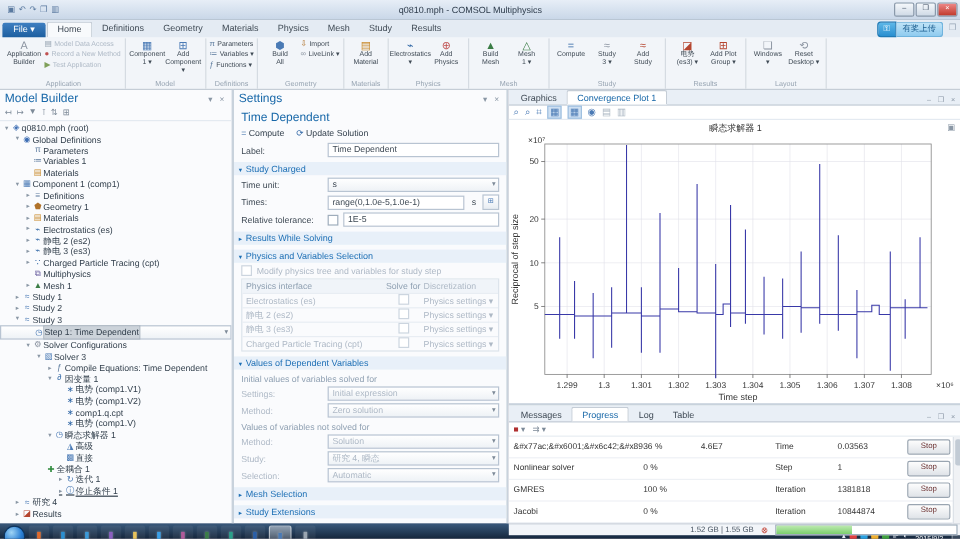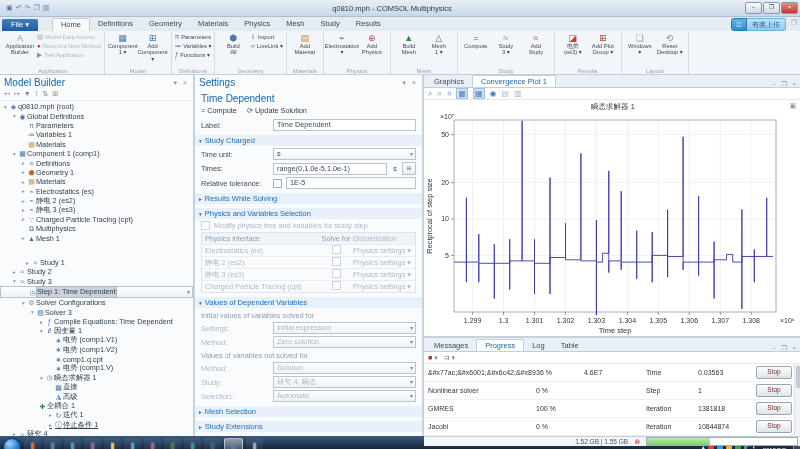--- a/index.html
+++ b/index.html
@@ -6,21 +6,21 @@
   body{width:800px;height:449px;overflow:hidden;font-family:"Liberation Sans","DejaVu Sans",sans-serif;font-size:8px;color:#3f4a55;background:#e8eef5;position:relative;}
   .titlebar{height:16px;background:linear-gradient(#e7eef7,#c9d7e8);border-bottom:1px solid #aebdcd;display:flex;align-items:center;position:relative;}
   .qat{display:flex;gap:3px;margin-left:6px;color:#5b7aa0;font-size:7px;}
   .win-title{position:absolute;left:0;right:16px;text-align:center;font-size:7.5px;color:#2c3a4a;}
   .win-btns{margin-left:auto;display:flex;gap:1px;margin-right:2px;z-index:2;}
   .win-btn{width:15px;height:10px;border:1px solid #8a99aa;border-radius:2px;background:linear-gradient(#f5f8fb,#cfdae6);font-size:6px;line-height:9px;text-align:center;color:#35455a;}
   .win-btn.close{background:linear-gradient(#e88,#c0392b);color:#fff;}
   
   .ribbon{background:#f2f5f9;border-bottom:1px solid #c5cdd6;position:relative;}
   .tabrow{display:flex;align-items:flex-end;height:14px;padding-left:2px;background:#e4ebf3;}
-  .file-tab{background:linear-gradient(#3f7fc1,#1d5fa0);color:#fff;font-size:7.5px;padding:1px 9px 2px;border-radius:2px 2px 0 0;margin-right:14px;}
+  .file-tab{background:linear-gradient(#3f7fc1,#1d5fa0);color:#fff;font-size:7.5px;padding:1px 9px 2px;border-radius:2px 2px 0 0;margin-right:1px;}
   .rtab{font-size:7.5px;padding:1px 8px 2px;color:#3f4a55;}
   .rtab.active{background:#f8fafc;border:1px solid #c5cdd6;border-bottom:none;border-radius:2px 2px 0 0;}
   .upload-pill{position:absolute;right:14px;top:1px;display:flex;align-items:center;z-index:5;}
   .upload-key{background:linear-gradient(#5db7e8,#2a8fd0);border:1px solid #1d79b5;border-radius:3px 0 0 3px;color:#fff;width:14px;text-align:center;font-size:7px;line-height:11px;}
   .upload-text{background:linear-gradient(#bfe3f7,#8fcbef);border:1px solid #6fb3dd;border-left:none;border-radius:0 3px 3px 0;color:#1b5d8f;font-size:7px;line-height:11px;padding:0 5px;}
   .help-glyph{position:absolute;right:3px;top:2px;color:#9aa8b8;font-size:7px;}
   .ribbon-body{display:flex;align-items:stretch;height:42px;padding:1px 2px 0;}
   .rgroup{display:flex;flex-direction:column;border-right:1px solid #d5dbe2;padding:0 3px;}
   .rg-items{display:flex;flex:1;align-items:flex-start;gap:2px;}
   .rg-label{text-align:center;font-size:6px;color:#97a4b2;padding:1px 0 0;}
@@ -419,21 +419,21 @@
         <div class="trow" style="padding-left: 20px;">
           <span class="arr"></span>
           <span class="tic ric sm" style="color: rgb(106, 95, 160);">⧉</span>
           <span class="tlabel">Multiphysics</span>
         </div>
         <div class="trow" style="padding-left: 20px;">
           <span class="arr">▸</span>
           <span class="tic ric sm" style="color: rgb(59, 125, 70);">▲</span>
           <span class="tlabel">Mesh 1</span>
         </div>
-        <div class="trow" style="padding-left: 24px; margin-top: 15px;">
+        <div class="trow" style="padding-left: 11px;">
           <span class="arr">▸</span>
           <span class="tic ric sm" style="color: rgb(74, 122, 181);">≈</span>
           <span class="tlabel">Study 1</span>
         </div>
         <div class="trow" style="padding-left: 11px;">
           <span class="arr">▸</span>
           <span class="tic ric sm" style="color: rgb(74, 122, 181);">≈</span>
           <span class="tlabel">Study 2</span>
         </div>
         <div class="trow" style="padding-left: 11px;">
@@ -486,27 +486,27 @@
           <span class="tic ric sm" style="color: rgb(47, 102, 165);">∗</span>
           <span class="tlabel">电势 (comp1.V)</span>
         </div>
         <div class="trow" style="padding-left: 38px;">
           <span class="arr">▾</span>
           <span class="tic ric sm" style="color: rgb(74, 122, 181);">◷</span>
           <span class="tlabel">瞬态求解器 1</span>
         </div>
         <div class="trow" style="padding-left: 47px;">
           <span class="arr"></span>
+          <span class="tic ric sm" style="color: rgb(74, 122, 181);">◮</span>
+          <span class="tlabel">高级</span>
+        </div>
+        <div class="trow" style="padding-left: 47px;">
+          <span class="arr"></span>
           <span class="tic ric sm" style="color: rgb(74, 122, 181);">▩</span>
           <span class="tlabel">直接</span>
-        </div>
-        <div class="trow" style="padding-left: 47px;">
-          <span class="arr"></span>
-          <span class="tic ric sm" style="color: rgb(74, 122, 181);">◮</span>
-          <span class="tlabel">高级</span>
         </div>
         <div class="trow" style="padding-left: 31px;">
           <span class="arr"></span>
           <span class="tic ric sm" style="color: rgb(47, 138, 61);">✚</span>
           <span class="tlabel">全耦合 1</span>
         </div>
         <div class="trow" style="padding-left: 47px;">
           <span class="arr">▸</span>
           <span class="tic ric sm" style="color: rgb(74, 122, 181);">↻</span>
           <span class="tlabel">迭代 1</span>

